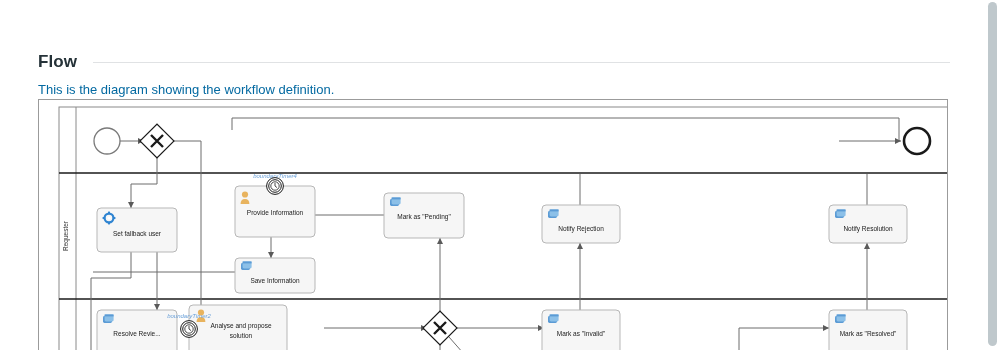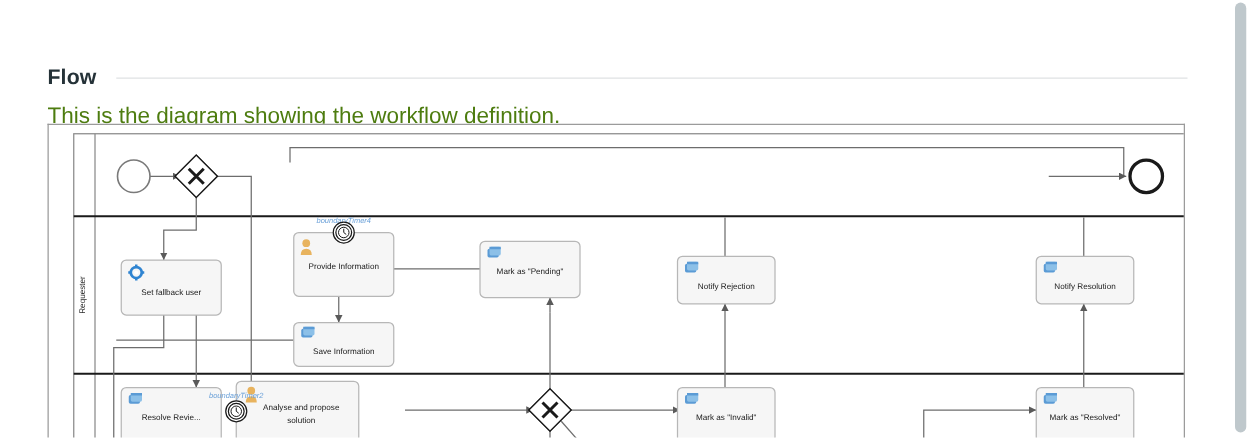--- a/index.html
+++ b/index.html
@@ -32,22 +32,22 @@
   }
   .section-rule {
     flex: 1 1 auto;
     height: 1px;
     background: #e0e2e4;
     margin-left: 16px;
   }
   .section-subtitle {
     position: absolute;
     left: 38px; top: 82px;
-    font-size: 18px;
-    color: #4d7c0f;
+    font-size: 13px;
+    color: #0369a1;
     white-space: nowrap;
   }
 
   
   .diagram-frame {
     position: absolute;
     left: 38px; top: 99px;
     width: 910px; height: 260px;
     border: 1px solid #9b9b9b;
     border-bottom: none;

